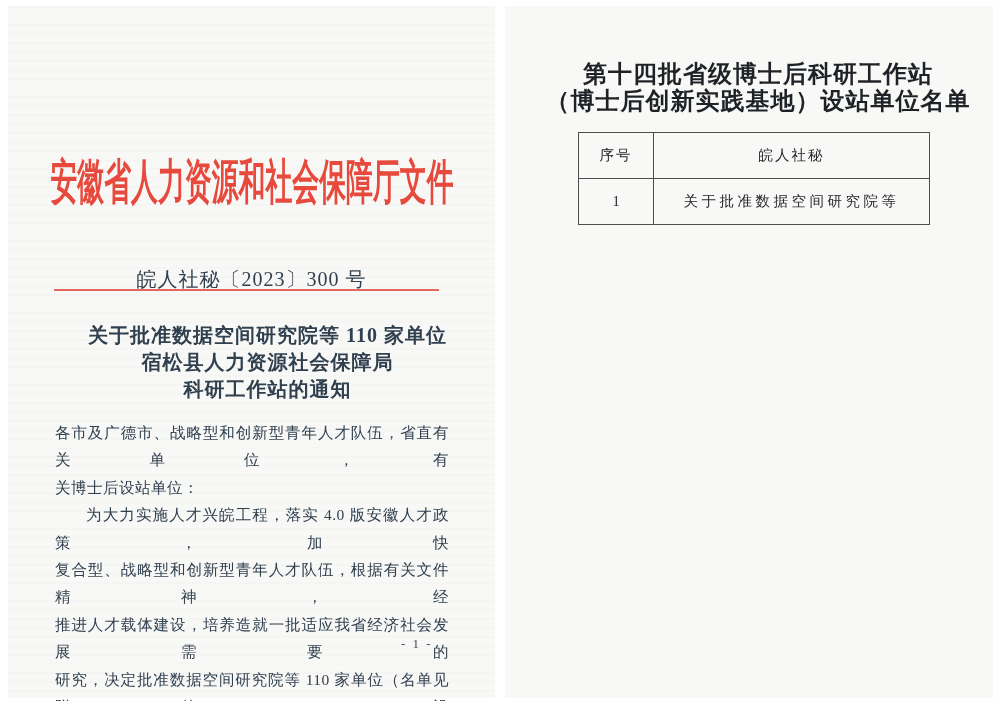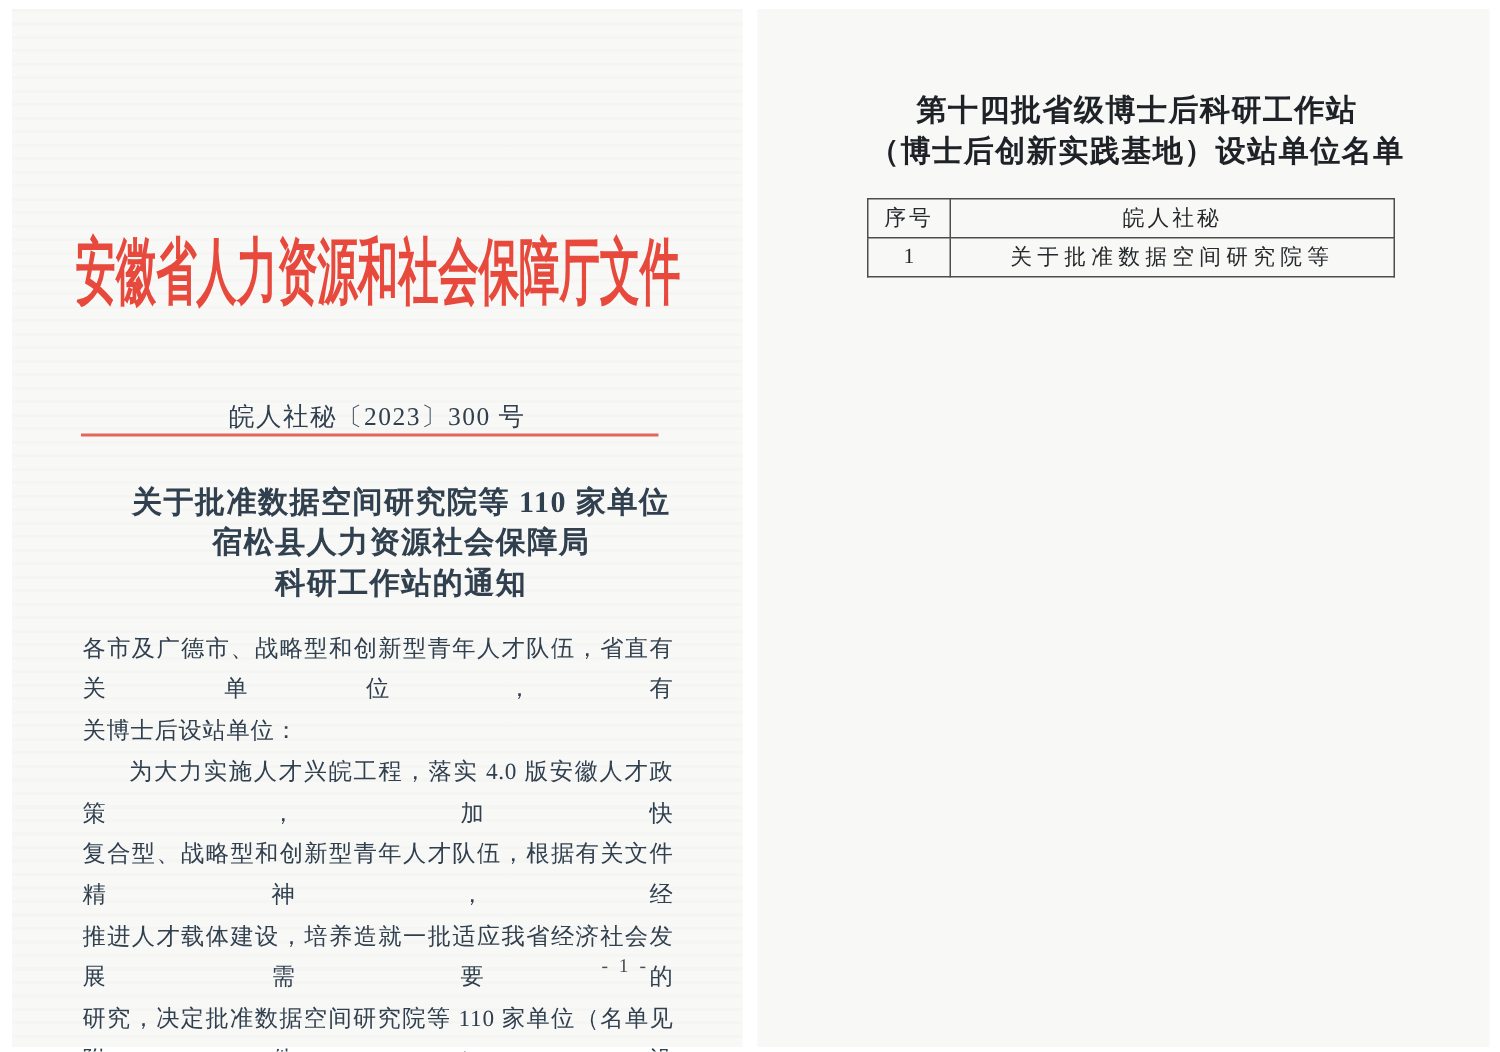--- a/index.html
+++ b/index.html
@@ -34,21 +34,21 @@
     font-size: 48px; font-weight: bold;
     color: var(--header-red, #e7493c);
     white-space: nowrap;
     transform: scaleX(0.56);
     transform-origin: 50% 50%;
     line-height: 1.1;
   }
   .doc-number {
     position: absolute; top: 260px; left: 0; width: 100%;
     text-align: center;
-    font-size: 17px; letter-spacing: 1px;
+    font-size: 20px; letter-spacing: 1px;
     color: var(--ink-dark, #31404f);
   }
   .red-divider {
     position: absolute; top: 283px; left: 46px;
     width: 385px; height: 2px;
     background: var(--divider-red, #e2685d);
   }
   .doc-title {
     position: absolute; top: 316px; left: 16px; width: 100%;
     text-align: center;
@@ -68,35 +68,35 @@
     position: absolute; top: 630px; left: 393px;
     font-size: 13px; letter-spacing: 2px;
     color: #4c4c54;
   }
 
   
   .attachment-title {
     position: absolute; top: 55px; left: 0; width: 100%;
     box-sizing: border-box; padding-left: 18px;
     text-align: center;
-    font-size: 20px; font-weight: bold;
+    font-size: 24px; font-weight: bold;
     line-height: 27px; letter-spacing: 1px;
     color: var(--ink-black, #1e2226);
   }
   .units-table {
     position: absolute; top: 126px; left: 73px;
     width: 352px;
     border-collapse: collapse;
     font-size: 14.5px;
     color: #26292c;
   }
   .units-table th, .units-table td {
     border: 1px solid #4d4d4d;
     height: 25px;
-    padding: 0;
+    padding: 10px;
     text-align: center;
     vertical-align: middle;
     font-weight: normal;
   }
   .units-table .col-index { width: 54px; }
   .units-table .company-cell { letter-spacing: 3.5px; }
   .units-table .header-cell { letter-spacing: 2px; }
 </style>
 </head>
 <body>

